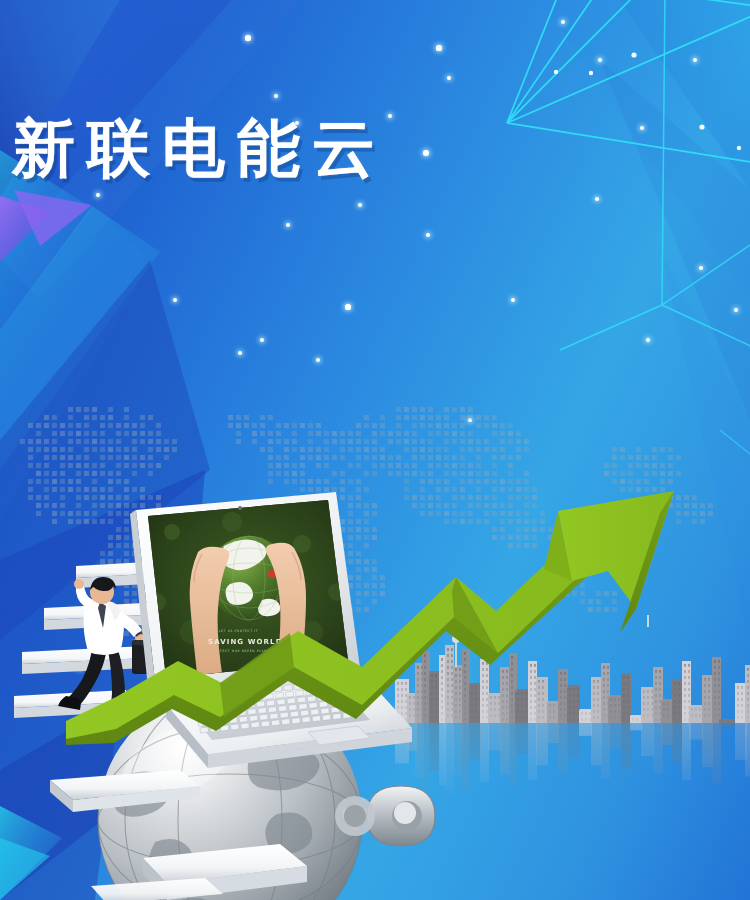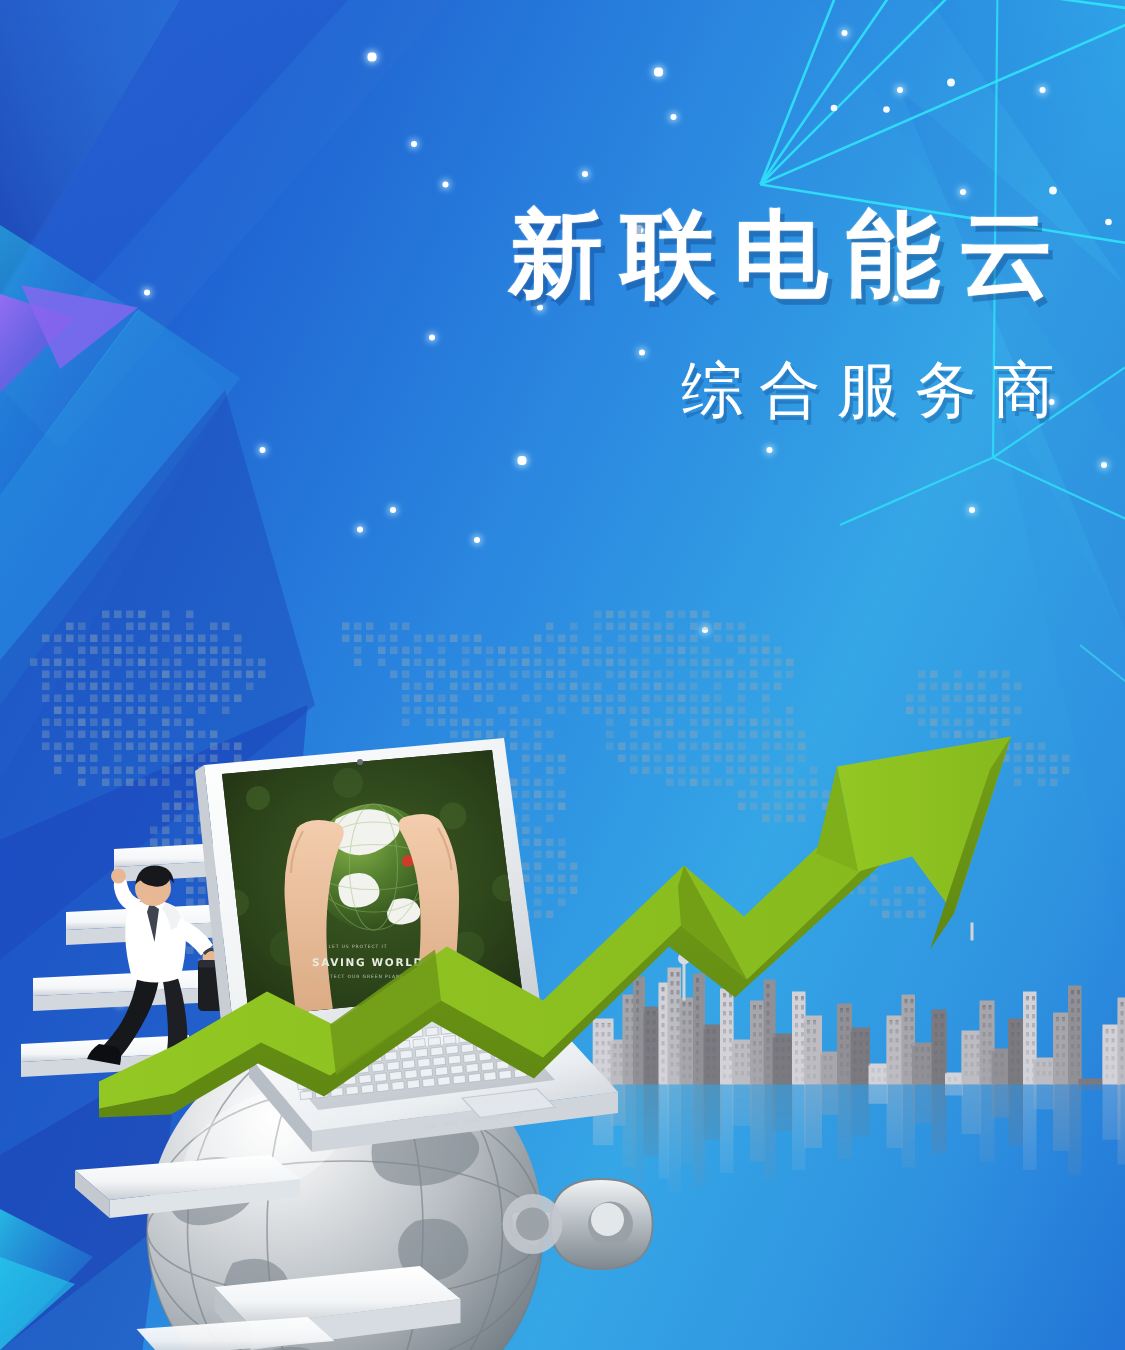--- a/index.html
+++ b/index.html
@@ -27,22 +27,22 @@
     background:#ffffff;
     box-shadow:0 0 5px 1px rgba(190,235,255,.95);
   }
 
   
   .worldmap{position:absolute;left:0;top:385px;width:750px;height:330px;opacity:.55;}
   .worldmap svg{display:block;}
 
   
   .headline{
-    position:absolute;left:0;top:136px;width:714px;
-    text-align:right;z-index:40;
+    position:absolute;left:0;top:115px;width:714px;
+    text-align:left;z-index:40;
   }
   .title-main{
     display:block;
     color:#ffffff;
     font-size:63px;
     font-weight:bold;
     letter-spacing:12px;
     line-height:1.08;
     text-indent:12px;
     text-shadow:3px 4px 0 rgba(10,55,120,.35),0 0 1px rgba(255,255,255,.9);
@@ -1029,21 +1029,20 @@
         <rect x="164" y="254" width="5" height="5" fill="#8fa6b8" opacity="0.60"></rect>
         <rect x="172" y="254" width="5" height="5" fill="#8fa6b8" opacity="0.71"></rect>
         <rect x="148" y="262" width="5" height="5" fill="#8fa6b8" opacity="0.67"></rect>
         <rect x="156" y="262" width="5" height="5" fill="#8fa6b8" opacity="0.65"></rect>
         <rect x="164" y="262" width="5" height="5" fill="#8fa6b8" opacity="0.73"></rect>
       </svg>
   </div>
 
   <div class="headline">
     <span class="title-main">新联电能云</span>
-    <span class="title-sub">综合服务商</span>
   </div>
 
   <div class="skyline">
     <svg id="skysvg" width="355" height="190" viewBox="0 0 355 190" xmlns="http://www.w3.org/2000/svg">
         <defs>
           <linearGradient id="refl" x1="0" y1="0" x2="0" y2="1">
             <stop offset="0" stop-color="#ffffff" stop-opacity=".85"></stop>
             <stop offset="100%" stop-color="#ffffff" stop-opacity="0"></stop>
           </linearGradient>
           <mask id="rm">

